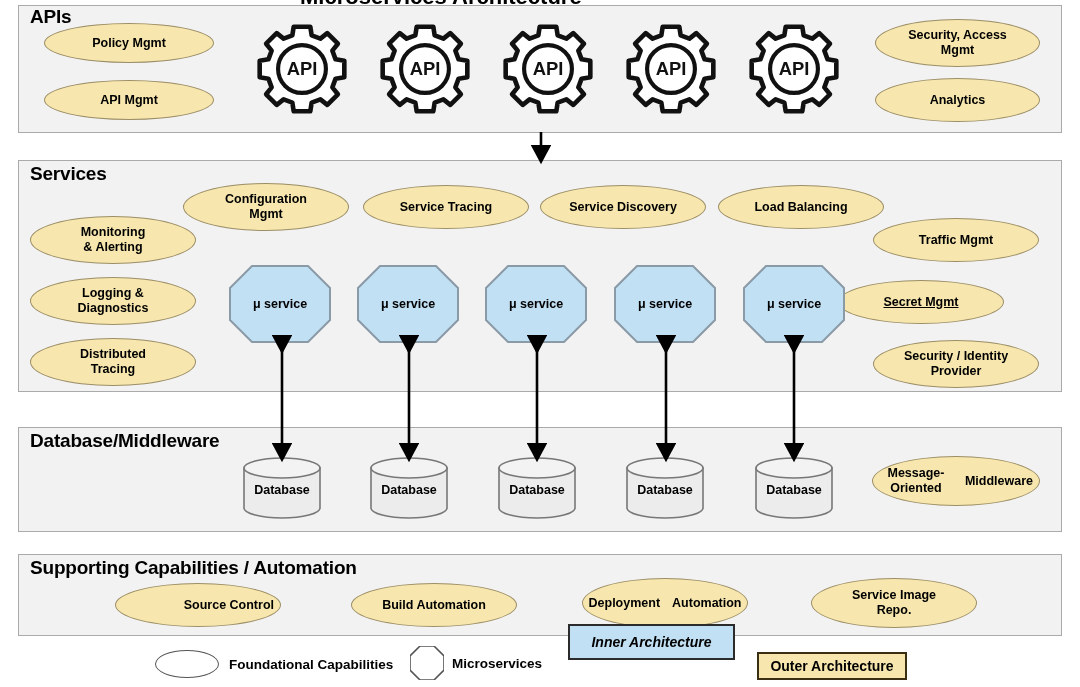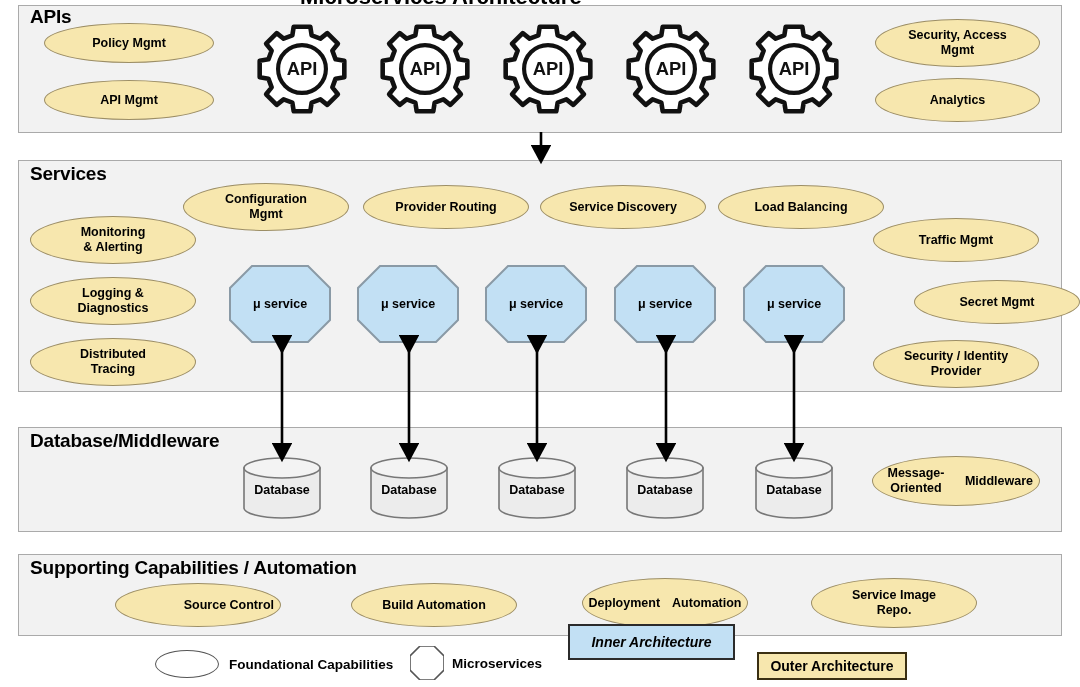--- a/index.html
+++ b/index.html
@@ -204,21 +204,21 @@
   </div>
 
   <div class="panel" style="left:18px; top:160px; width:1044px; height:232px;"></div>
   <div class="panel-title" style="left:30px; top:163px;">Services</div>
 
   <div class="cap" style="left:183px; top:183px; width:166px; height:48px; flex-direction:column;">
     <span>Configuration</span>
     <span>Mgmt</span>
   </div>
   <div class="cap" style="left:363px; top:185px; width:166px; height:44px;">
-    <span>Provider Routing</span>
+    <span>Service Tracing</span>
   </div>
   <div class="cap" style="left:540px; top:185px; width:166px; height:44px;">
     <span>Service Discovery</span>
   </div>
   <div class="cap" style="left:718px; top:185px; width:166px; height:44px;">
     <span>Load Balancing</span>
   </div>
 
   <div class="cap" style="left:30px; top:216px; width:166px; height:48px; flex-direction:column;">
     <span>Monitoring</span>
@@ -229,21 +229,21 @@
     <span>Diagnostics</span>
   </div>
   <div class="cap" style="left:30px; top:338px; width:166px; height:48px; flex-direction:column;">
     <span>Distributed</span>
     <span>Tracing</span>
   </div>
 
   <div class="cap" style="left:873px; top:218px; width:166px; height:44px;">
     <span>Traffic Mgmt</span>
   </div>
-  <div class="cap" style="left:914px; top:280px; width:166px; height:44px;">
+  <div class="cap" style="left:838px; top:280px; width:166px; height:44px;text-decoration:underline;">
     <span>Secret Mgmt</span>
   </div>
   <div class="cap" style="left:873px; top:340px; width:166px; height:48px; flex-direction:column;">
     <span>Security / Identity</span>
     <span>Provider</span>
   </div>
 
   <div class="octa-wrap" style="left:230px; top:266px; width:100px; height:76px;">
     <svg width="100" height="76" viewBox="0 0 100 76" preserveAspectRatio="none">
       <polygon points="22,0 78,0 100,22 100,54 78,76 22,76 0,54 0,22" fill="#c2e0f4" stroke="#8a9aa6" stroke-width="2"></polygon>

